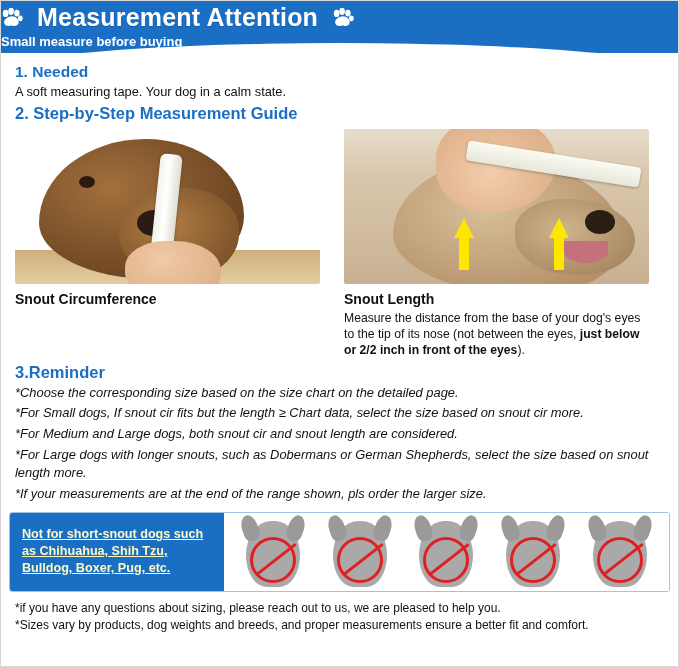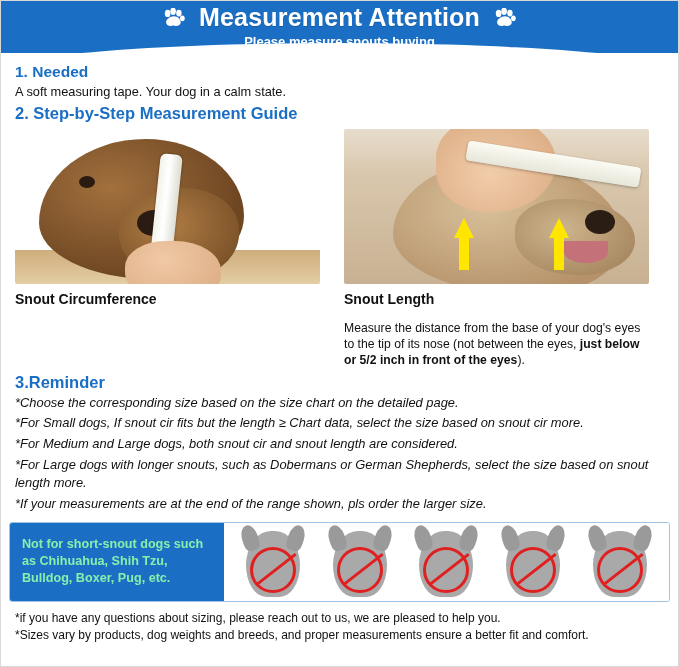--- a/index.html
+++ b/index.html
@@ -36,21 +36,20 @@
     width: 110%;
     height: 36px;
     background: #ffffff;
     border-radius: 50% 50% 0 0 / 100% 100% 0 0;
   }
   .banner-inner {
     position: relative;
     z-index: 2;
     display: flex;
     flex-direction: column;
-    align-items: center;
     justify-content: center;
     height: 52px;
   }
   .banner-title-row {
     display: flex;
     align-items: center;
     gap: 14px;
   }
   .banner-title {
     color: #ffffff;
@@ -205,21 +204,21 @@
     border-left: 10px solid transparent;
     border-right: 10px solid transparent;
     border-bottom: 20px solid #ffe600;
   }
   .arrow-1 { left: 110px; }
   .arrow-2 { left: 205px; }
 
   .cap-title {
     font-size: 14px;
     font-weight: bold;
-    margin: 7px 0 13px 0;
+    margin: 7px 0 3px 0;
   }
   .cap-body {
     font-size: 12.2px;
     line-height: 1.32;
   }
   .cap-body b { font-weight: bold; }
 
   
   .reminder { margin-top: 3px; }
   .reminder .para { font-size: 12.9px; line-height: 1.45; font-style: italic; }
@@ -230,28 +229,29 @@
     border: 1px solid #9fc3e4;
     border-radius: 3px;
     height: 80px;
     display: flex;
     align-items: stretch;
     overflow: hidden;
     background: #fff;
   }
   .short-label {
     background: #1a6fc4;
-    color: #86efac;
+    color: #fef9c3;
     font-weight: bold;
     font-size: 12.6px;
     line-height: 1.35;
     padding: 10px 10px 10px 12px;
     width: 214px;
     display: flex;
     align-items: center;
+    text-decoration: underline;
   }
   .dogs {
     flex: 1;
     display: flex;
     align-items: flex-end;
     justify-content: space-around;
     padding: 0 6px 2px 6px;
     background: #ffffff;
   }
   .dog-wrap { position: relative; width: 66px; height: 74px; }
@@ -311,21 +311,21 @@
         <span class="paw">
           <svg class="paw" viewBox="0 0 24 22" xmlns="http://www.w3.org/2000/svg" aria-hidden="true">
             <ellipse cx="5" cy="6" rx="3.1" ry="4" fill="#ffffff"></ellipse>
             <ellipse cx="11" cy="3.6" rx="3.1" ry="4" fill="#ffffff"></ellipse>
             <ellipse cx="17.4" cy="5.6" rx="3" ry="3.8" fill="#ffffff"></ellipse>
             <ellipse cx="21.2" cy="11.4" rx="2.6" ry="3.2" fill="#ffffff"></ellipse>
             <path d="M12 9.2c4.2 0 7.4 3.3 7.4 6.6 0 2.6-2.3 4-5.2 4-1.3 0-1.6-.5-2.9-.5s-1.7.5-3 .5c-2.9 0-5-1.5-5-4 0-3.3 4.5-6.6 8.7-6.6z" fill="#ffffff"></path>
           </svg>
         </span>
       </div>
-      <div class="banner-sub">Please measure snouts buying</div>
+      <div class="banner-sub">Small measure before buying</div>
     </div>
   </div>
 
   <div class="content">
 
     <div class="sec-head">1. Needed</div>
     <p class="para">A soft measuring tape. Your dog in a calm state.</p>
 
     <div class="sec-head big">2. Step-by-Step Measurement Guide</div>
 
@@ -357,21 +357,21 @@
             <span class="tip"></span>
               <span class="shaft"></span>
           </div>
           <div class="arrow arrow-2">
             <span class="tip"></span>
               <span class="shaft"></span>
           </div>
         </div>
         <div class="cap-title">Snout Length</div>
         <div class="cap-body">
-          <span>Measure the distance from the base of your dog's eyes to the tip of its nose (not between the eyes, </span><b>just below or 5/2 inch in front of the eyes</b><span>).</span>
+          <span>Measure the distance from the base of your dog's eyes to the tip of its nose (not between the eyes, </span><b>just below or 2/2 inch in front of the eyes</b><span>).</span>
         </div>
       </div>
 
     </div>
 
     <div class="reminder">
       <div class="sec-head big">3.Reminder</div>
       <p class="para">*Choose the corresponding size based on the size chart on the detailed page.</p>
       <p class="para">*For Small dogs, If snout cir fits but the length ≥ Chart data, select the size based on snout cir more.</p>
       <p class="para">*For Medium and Large dogs, both snout cir and snout length are considered.</p>

